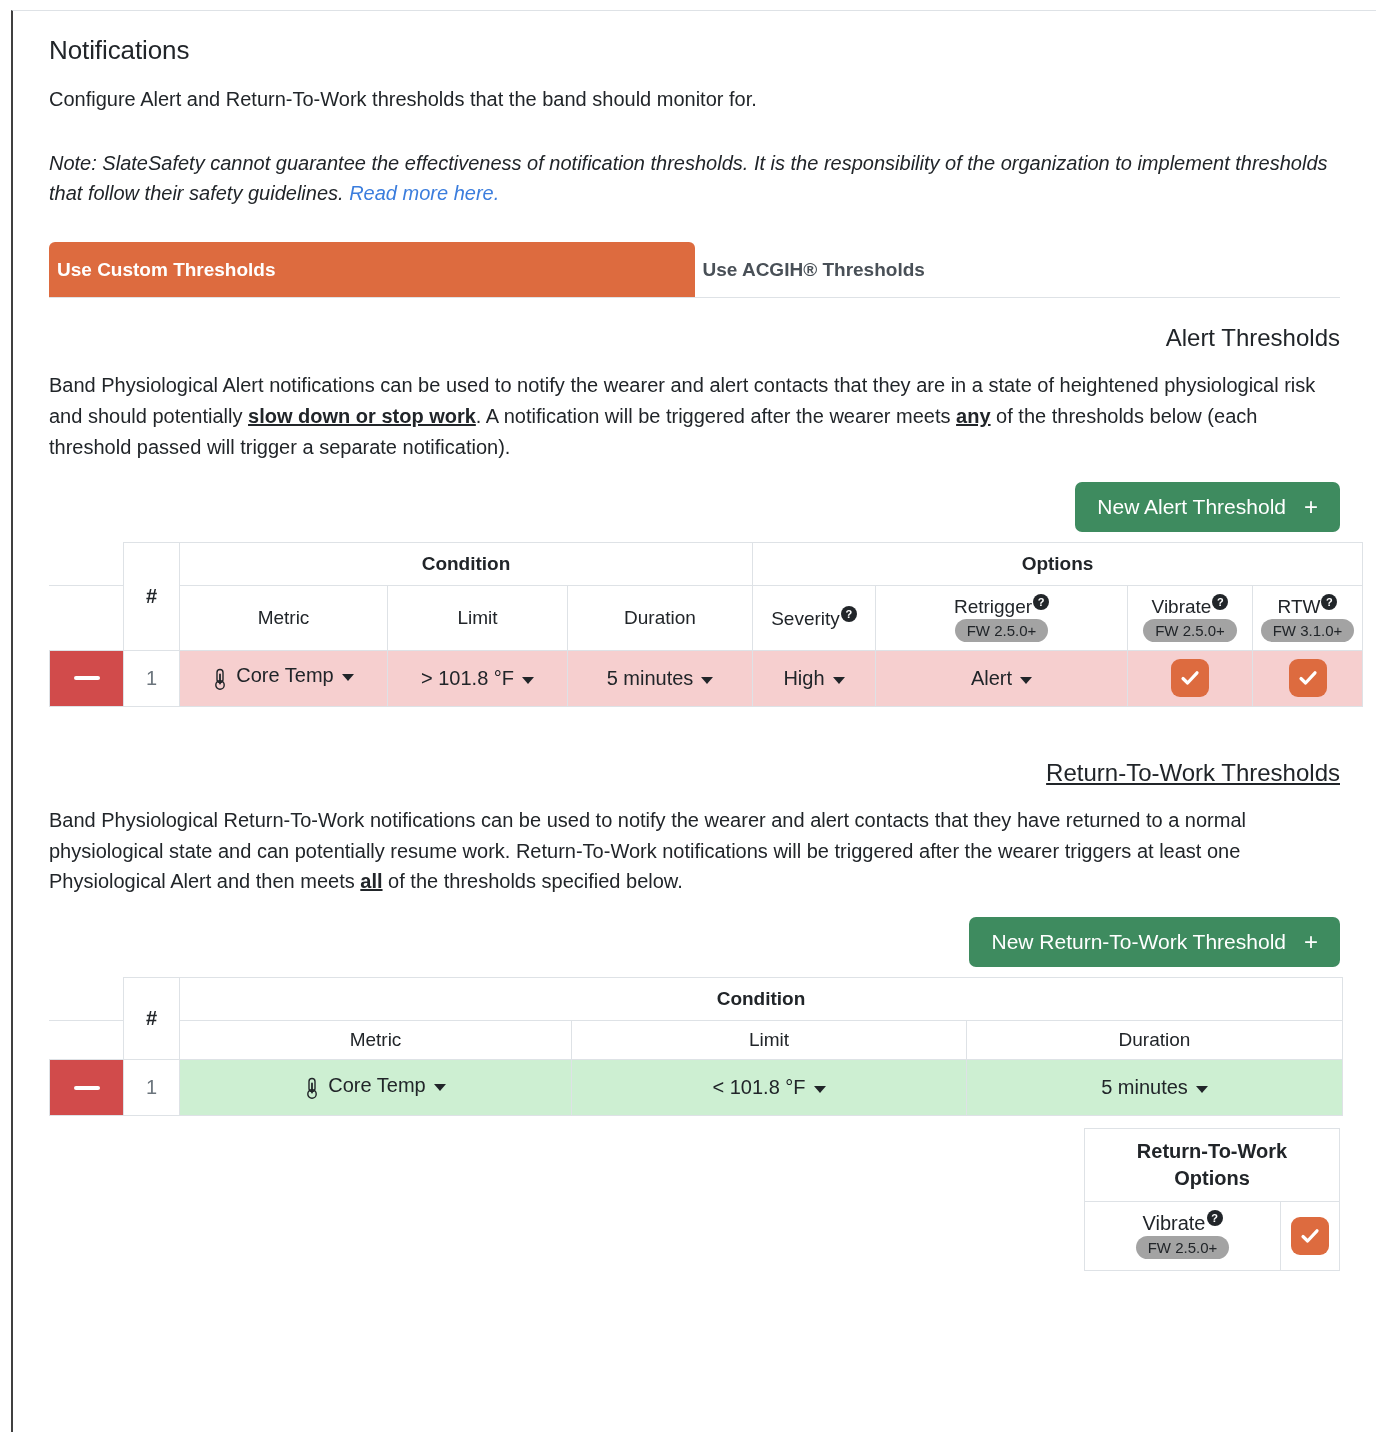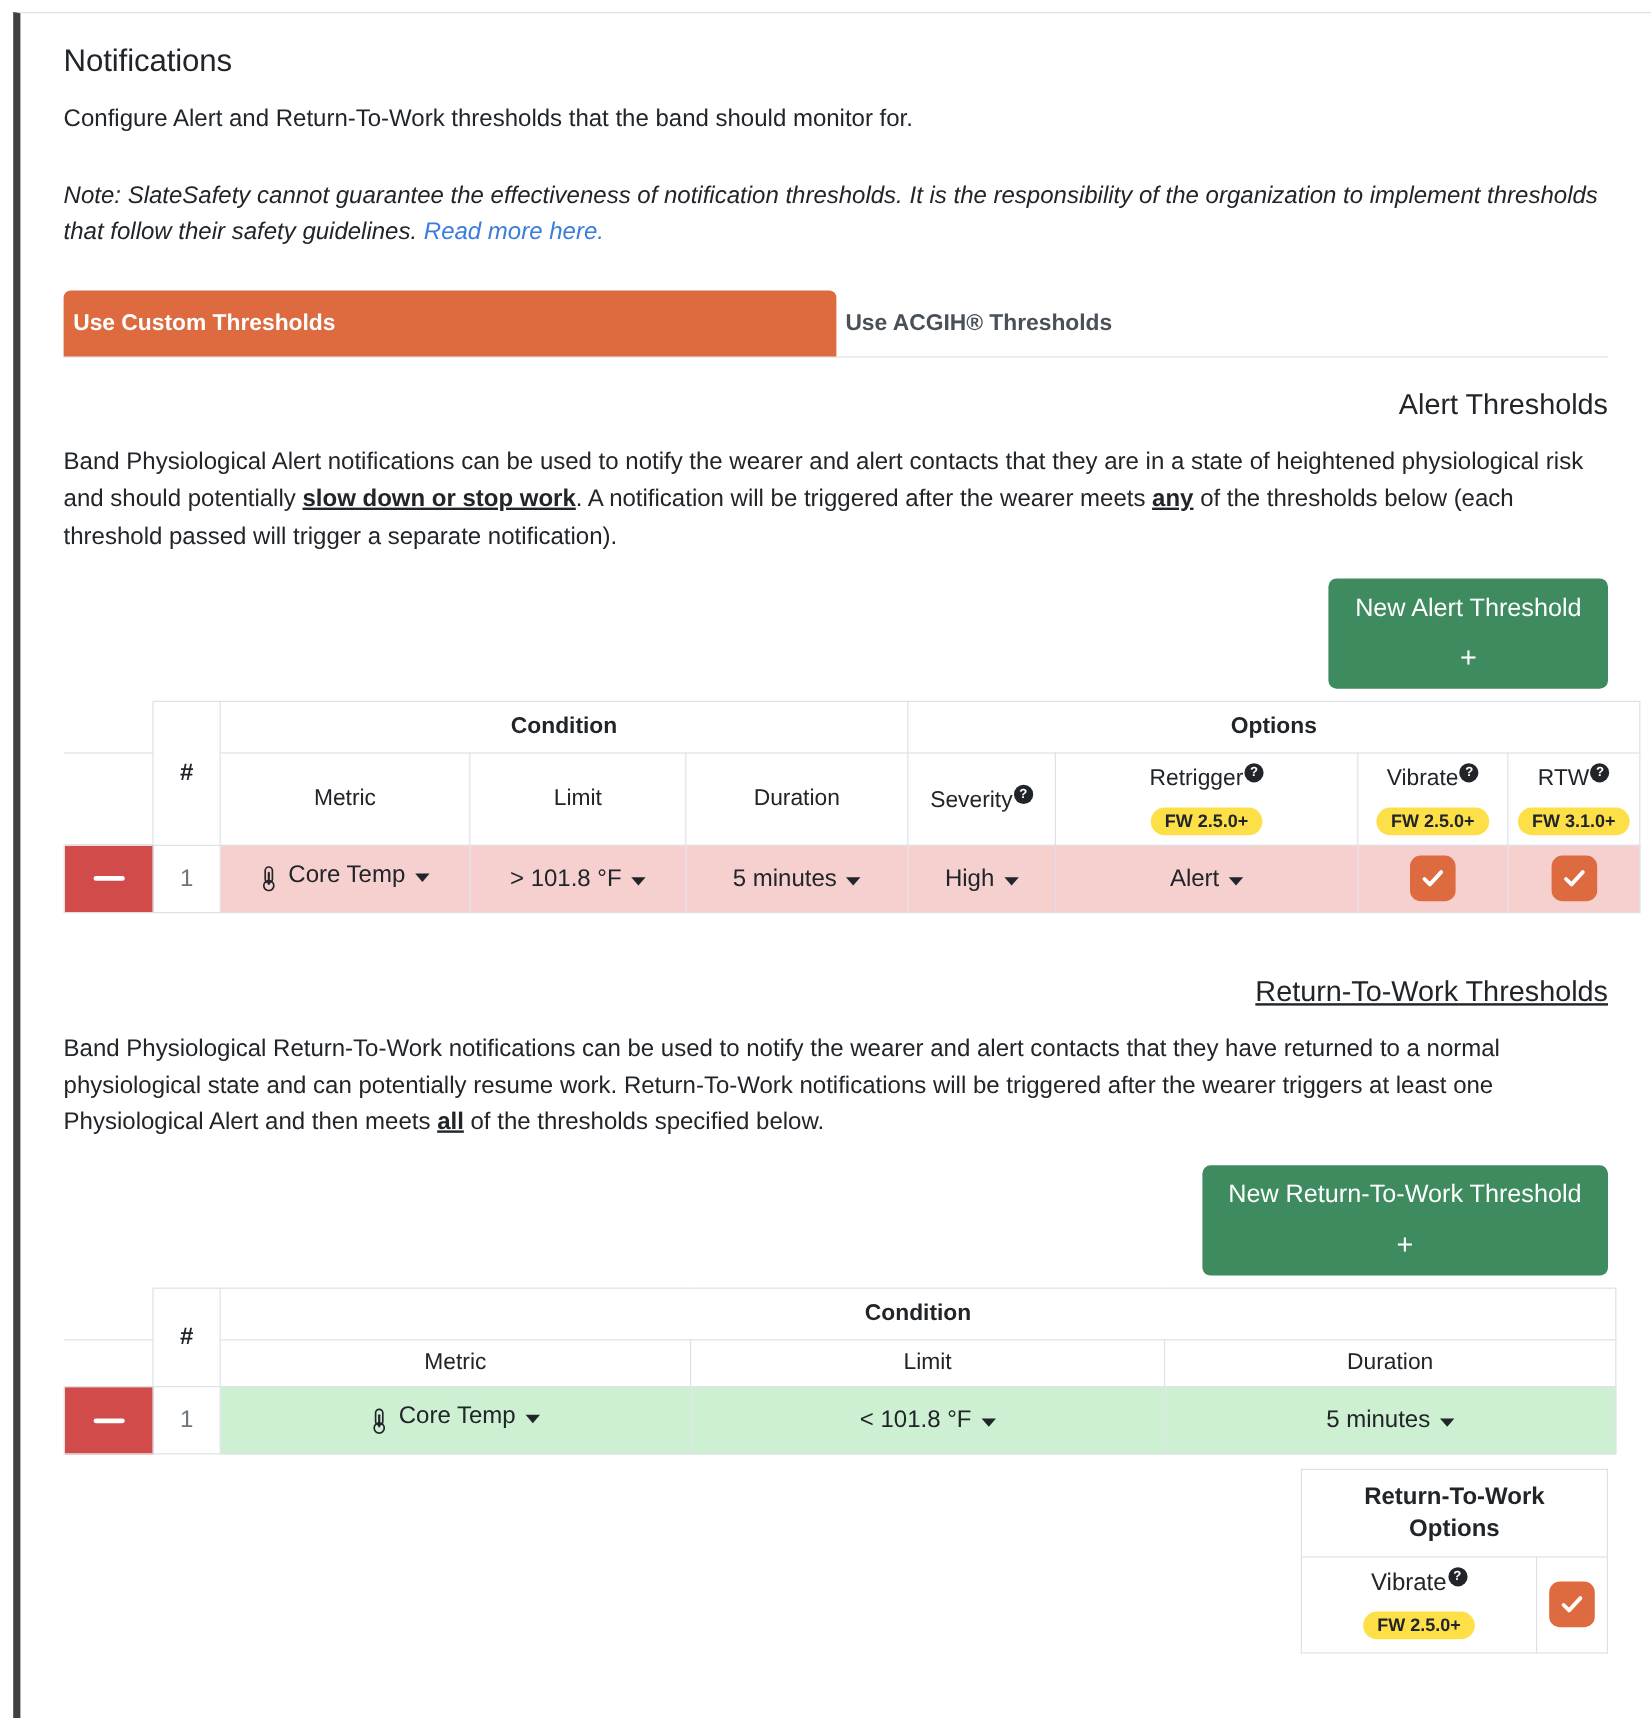--- a/index.html
+++ b/index.html
@@ -14,21 +14,21 @@
   }
 
   .card {
     position: absolute;
     left: 11px;
     top: 10px;
     width: 1365px;
     height: 1422px;
     background: #ffffff;
     border-top: 1px solid #dee2e6;
-    border-left: 6px solid #404040;
+    border-left: 2px solid #404040;
     padding: 24px 36px 0 36px;
   }
 
   .section-title {
     font-size: 26px;
     font-weight: 400;
     color: #212529;
     margin: 0 0 18px 0;
     letter-spacing: -0.1px;
   }
@@ -94,21 +94,20 @@
     border: 0;
     border-radius: 7px;
     font-family: inherit;
     font-size: 21px;
     padding: 13px 22px;
     cursor: pointer;
     display: inline-flex;
     align-items: center;
     gap: 18px;
     white-space: nowrap;
-    flex-direction: column;
   }
   .btn-green .plus { font-size: 24px; line-height: 1; font-weight: 400; }
 
   
   table.thr {
     width: 100%;
     border-collapse: collapse;
     table-layout: fixed;
     background: #fff;
   }
@@ -143,27 +142,27 @@
     font-weight: bold;
     line-height: 16px;
     text-align: center;
     vertical-align: super;
     margin-left: 1px;
     cursor: pointer;
     font-family: inherit;
   }
   .fwbadge {
     display: inline-block;
-    background: #fde047;
+    background: #a3a3a3;
     color: #212529;
     border-radius: 12px;
     font-size: 15px;
-    font-weight: bold;
+    font-weight: normal;
     padding: 3px 12px;
-    margin-top: 12px;
+    margin-top: 0;
     white-space: nowrap;
   }
 
   td.remove-cell {
     background: #d14b4b;
     width: 74px;
     cursor: pointer;
     border-color: #d14b4b;
   }
   td.remove-cell .minus {

